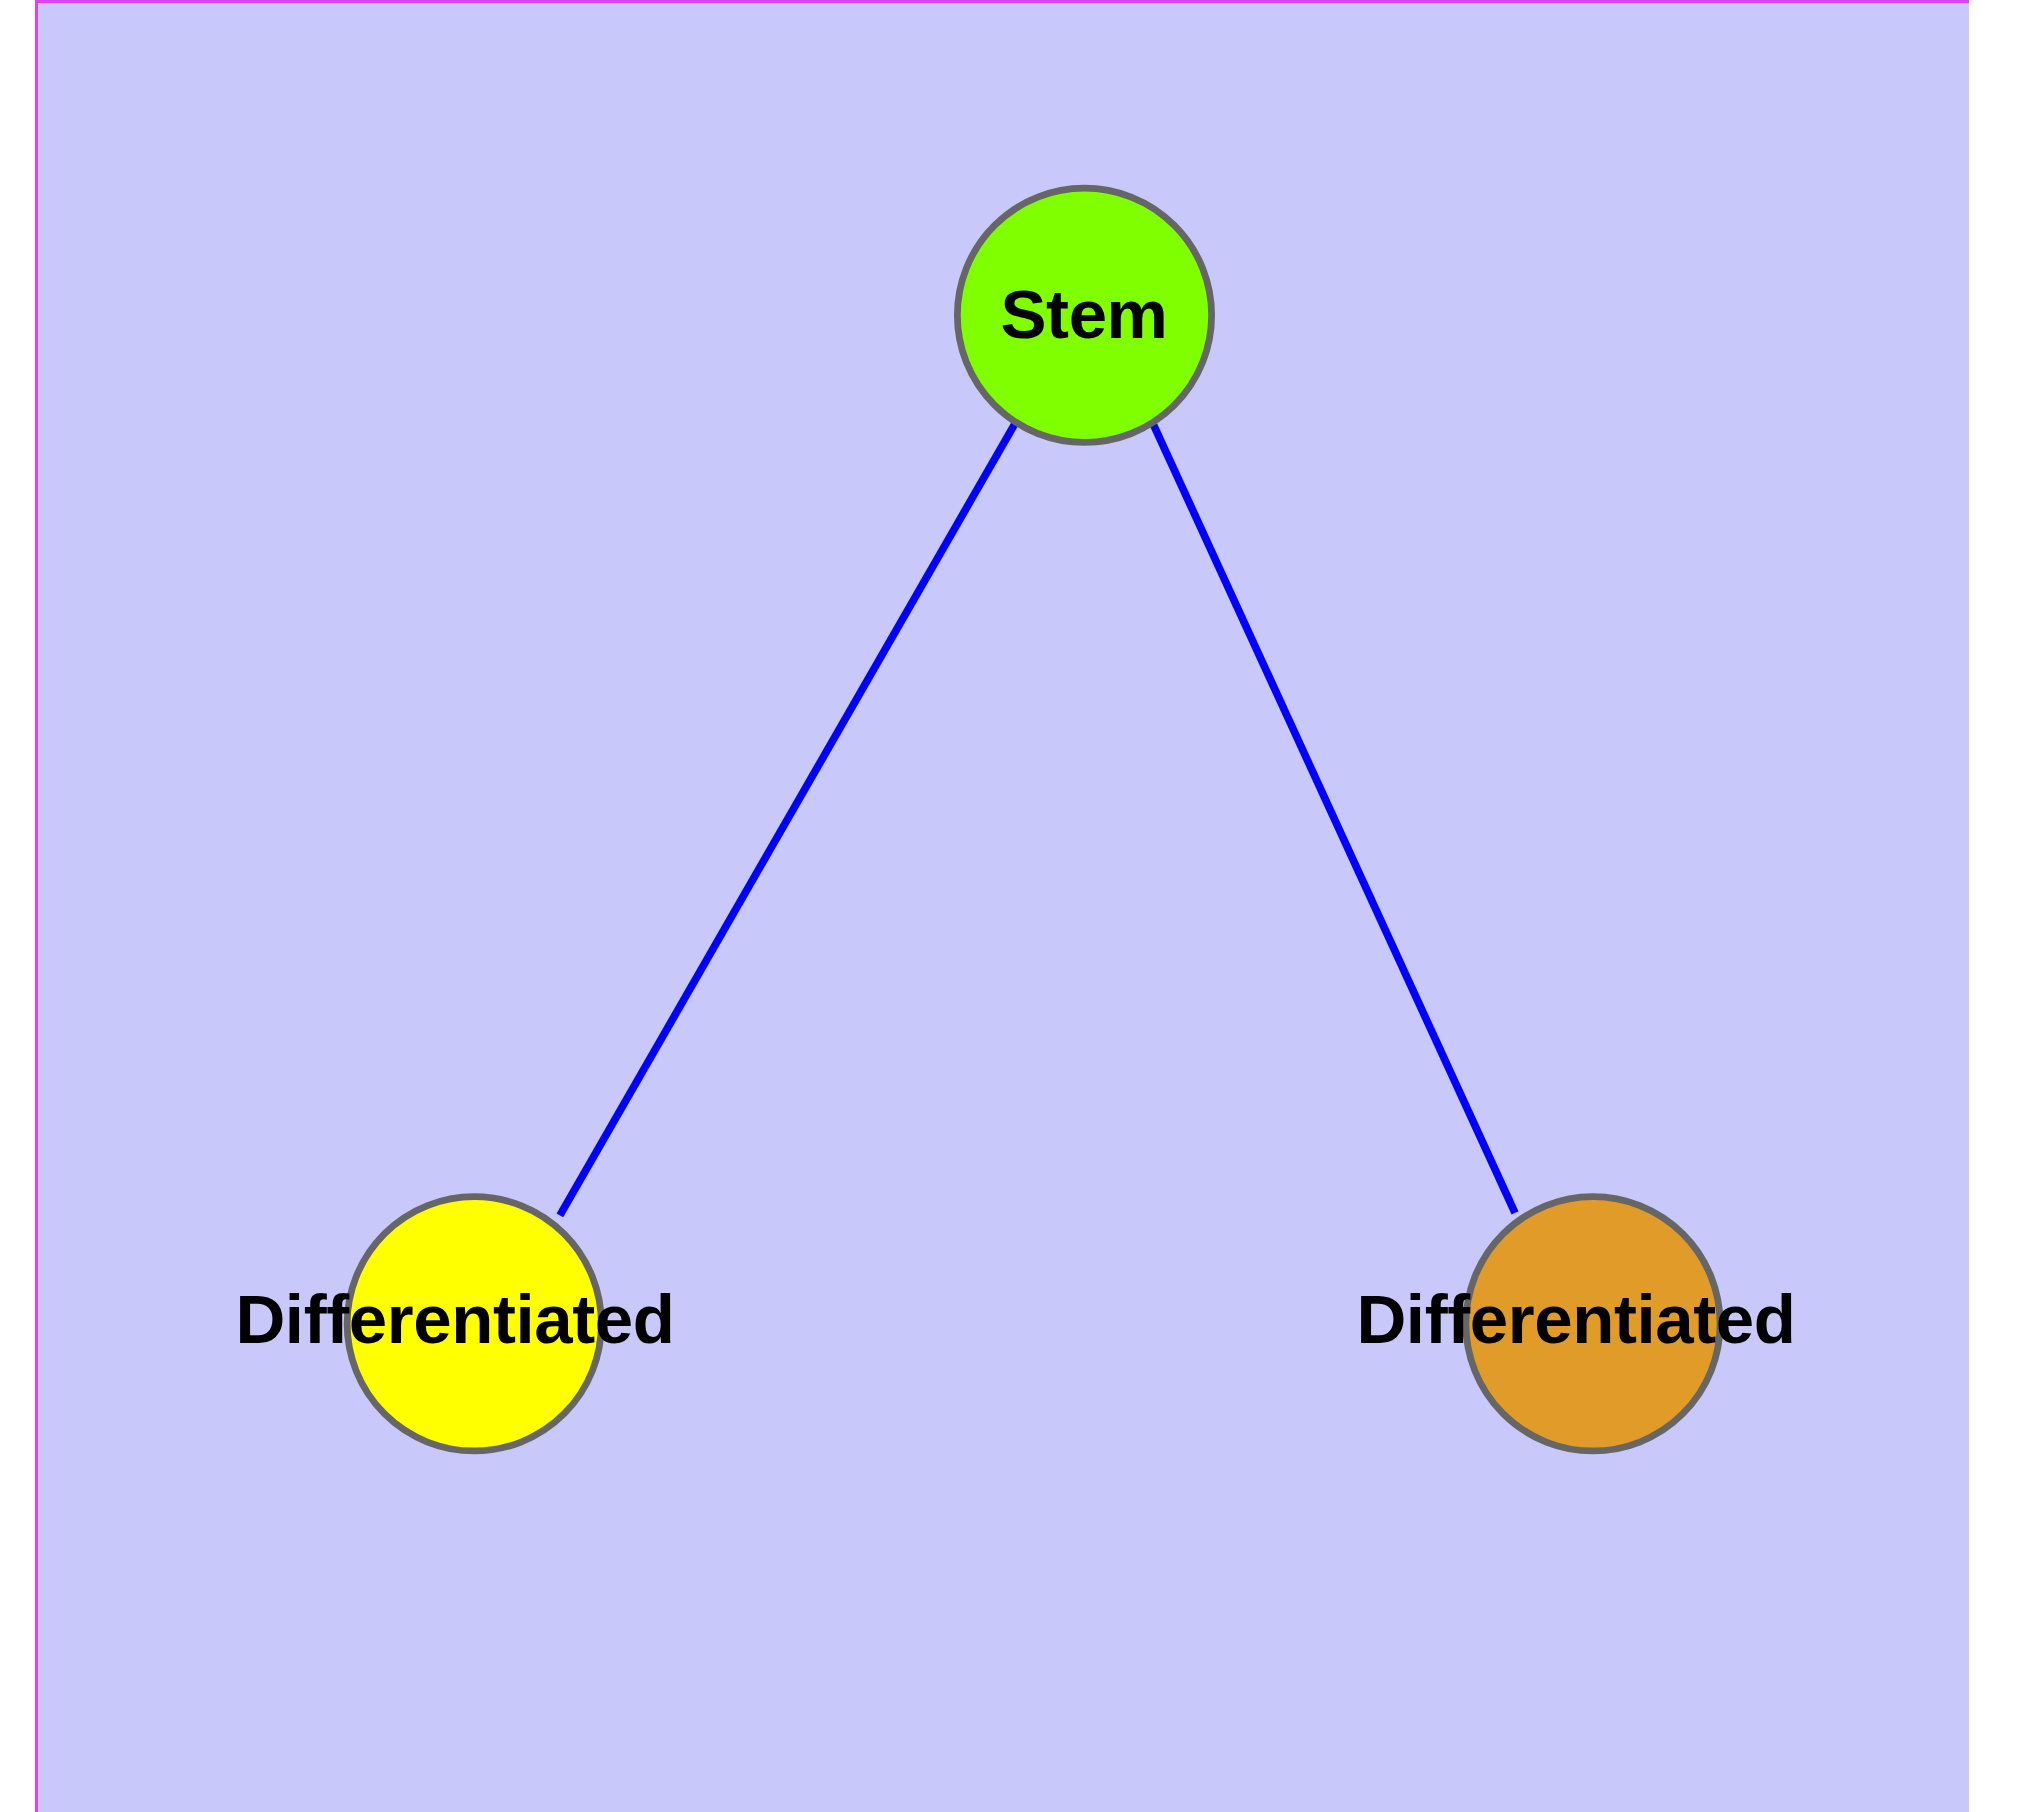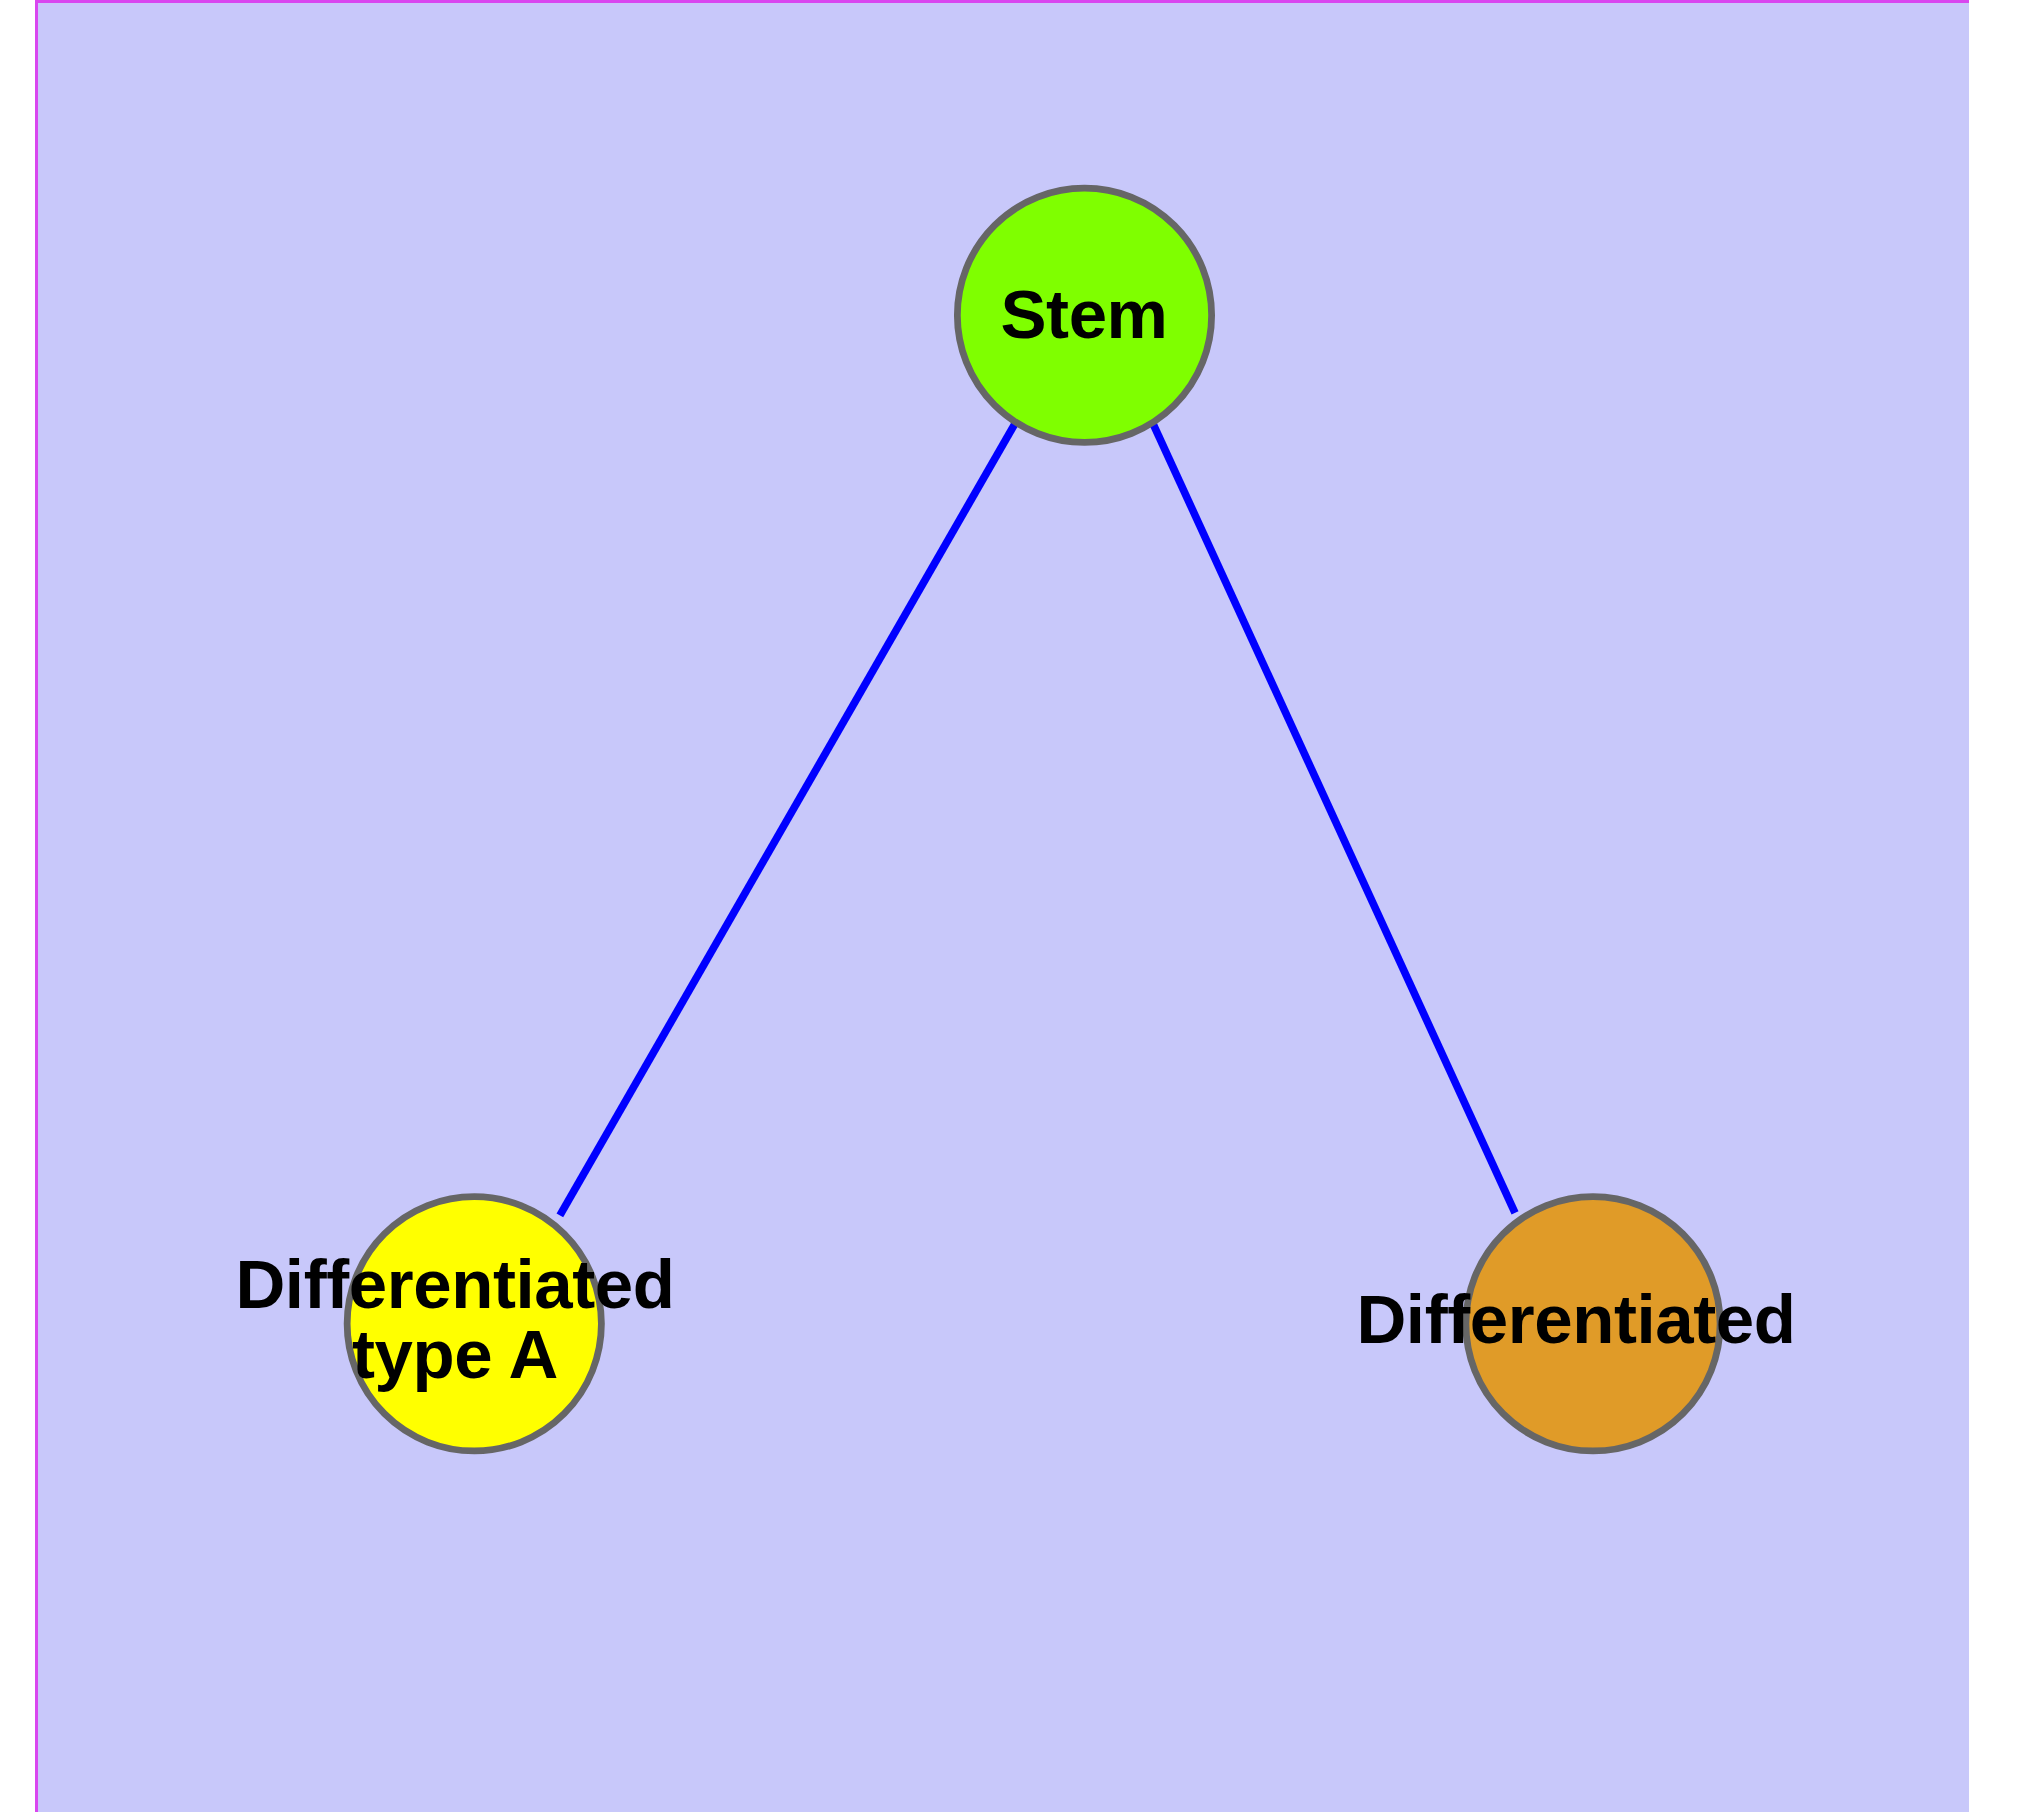--- a/index.html
+++ b/index.html
@@ -71,18 +71,18 @@
       </g>
     <g id="nodes-layer">
         <circle class="node-circle" cx="1238" cy="372" r="150" fill="#7fff00" stroke="#666666" stroke-width="8"></circle>
         <circle class="node-circle" cx="518" cy="1562" r="150" fill="#ffff00" stroke="#666666" stroke-width="8"></circle>
         <circle class="node-circle" cx="1838" cy="1562" r="150" fill="#e09b28" stroke="#666666" stroke-width="8"></circle>
       </g>
   </svg>
 
   <div id="labels-layer">
       <div class="node-label" style="left: 1049px; top: 315px; font-size: 69px; color: rgb(0, 0, 0);"><div>Stem</div></div>
-      <div class="node-label" style="left: 420px; top: 1320px; font-size: 69px; color: rgb(0, 0, 0);"><div>Differentiated</div><div>type A</div></div>
+      <div class="node-label" style="left: 420px; top: 1320px; font-size: 69px; color: rgb(0, 0, 0);"><div>Differentiated</div></div>
       <div class="node-label" style="left: 1541px; top: 1320px; font-size: 69px; color: rgb(0, 0, 0);"><div>Differentiated</div></div>
     </div>
 
 </div>
 
 
 </body></html>

